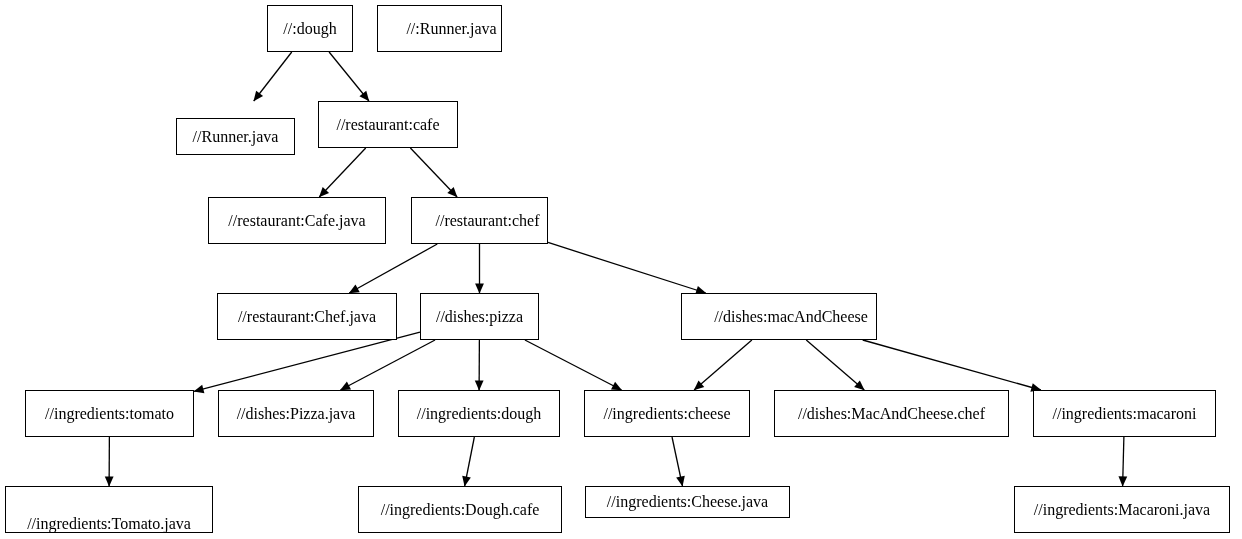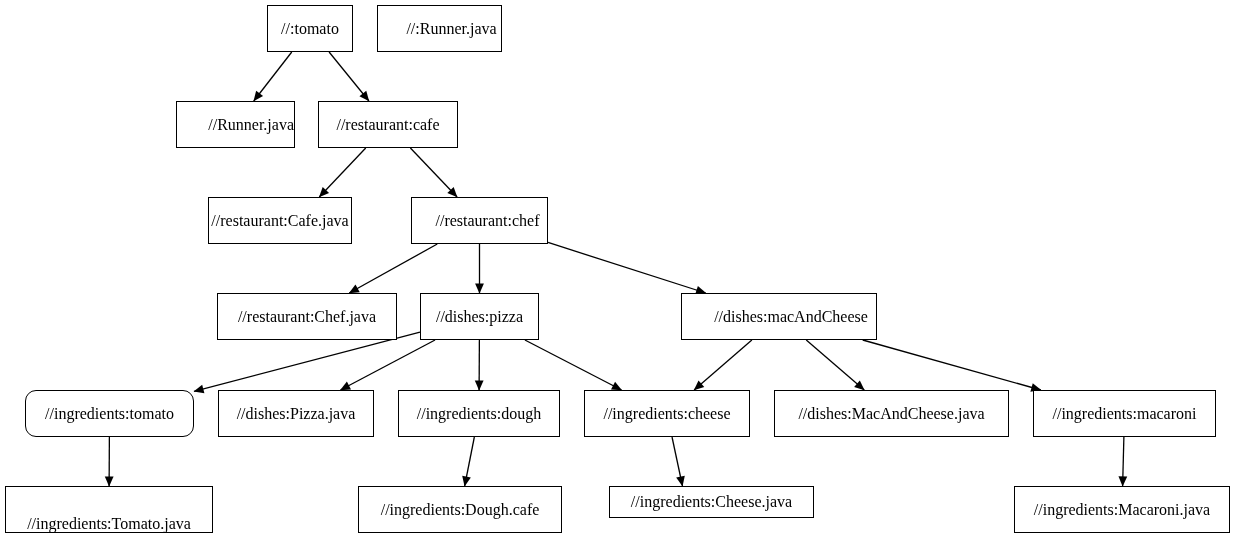--- a/index.html
+++ b/index.html
@@ -64,70 +64,70 @@
         <line x1="806.2551546391752" y1="340" x2="864.2448453608248" y2="390" stroke="#000000" stroke-width="1.3" marker-end="url(#arrowhead)"></line>
         <line x1="862.7036082474227" y1="340" x2="1040.7963917525774" y2="390" stroke="#000000" stroke-width="1.3" marker-end="url(#arrowhead)"></line>
         <line x1="109.37760416666667" y1="437" x2="109.12239583333333" y2="486" stroke="#000000" stroke-width="1.3" marker-end="url(#arrowhead)"></line>
         <line x1="474.3489583333333" y1="437" x2="464.6510416666667" y2="486" stroke="#000000" stroke-width="1.3" marker-end="url(#arrowhead)"></line>
         <line x1="672.0182291666666" y1="437" x2="682.4817708333334" y2="486" stroke="#000000" stroke-width="1.3" marker-end="url(#arrowhead)"></line>
         <line x1="1123.8880208333333" y1="437" x2="1122.6119791666667" y2="486" stroke="#000000" stroke-width="1.3" marker-end="url(#arrowhead)"></line>
       </g>
   </svg>
   <div id="nodes-layer">
       <div class="graph-node" style="left: 267px; top: 5px; width: 86px; height: 47px;">
-        <span class="node-label">//:tomato</span>
+        <span class="node-label">//:dough</span>
       </div>
       <div class="graph-node" style="left: 377px; top: 5px; width: 125px; height: 47px; padding-left: 24px;">
         <span class="node-label">//:Runner.java</span>
       </div>
-      <div class="graph-node" style="left: 176px; top: 101px; width: 119px; height: 47px; justify-content: flex-end;">
+      <div class="graph-node" style="left: 176px; top: 118px; width: 119px; height: 37px;">
         <span class="node-label">//Runner.java</span>
       </div>
       <div class="graph-node" style="left: 318px; top: 101px; width: 140px; height: 47px; text-align: center;">
         <span class="node-label">//restaurant:cafe</span>
       </div>
-      <div class="graph-node" style="left: 208px; top: 197px; width: 144px; height: 47px;">
+      <div class="graph-node" style="left: 208px; top: 197px; width: 178px; height: 47px;">
         <span class="node-label">//restaurant:Cafe.java</span>
       </div>
       <div class="graph-node" style="left: 411px; top: 197px; width: 137px; height: 47px; padding-left: 16px;">
         <span class="node-label">//restaurant:chef</span>
       </div>
       <div class="graph-node" style="left: 217px; top: 293px; width: 180px; height: 47px;">
         <span class="node-label">//restaurant:Chef.java</span>
       </div>
       <div class="graph-node" style="left: 420px; top: 293px; width: 119px; height: 47px;">
         <span class="node-label">//dishes:pizza</span>
       </div>
       <div class="graph-node" style="left: 681px; top: 293px; width: 196px; height: 47px; padding-left: 24px;">
         <span class="node-label">//dishes:macAndCheese</span>
       </div>
-      <div class="graph-node" style="left: 25px; top: 390px; width: 169px; height: 47px; border-radius: 11px;">
+      <div class="graph-node" style="left: 25px; top: 390px; width: 169px; height: 47px;">
         <span class="node-label">//ingredients:tomato</span>
       </div>
       <div class="graph-node" style="left: 218px; top: 390px; width: 156px; height: 47px; text-align: center;">
         <span class="node-label">//dishes:Pizza.java</span>
       </div>
       <div class="graph-node" style="left: 398px; top: 390px; width: 162px; height: 47px;">
         <span class="node-label">//ingredients:dough</span>
       </div>
       <div class="graph-node" style="left: 584px; top: 390px; width: 166px; height: 47px;">
         <span class="node-label">//ingredients:cheese</span>
       </div>
       <div class="graph-node" style="left: 774px; top: 390px; width: 235px; height: 47px;">
-        <span class="node-label">//dishes:MacAndCheese.java</span>
+        <span class="node-label">//dishes:MacAndCheese.chef</span>
       </div>
       <div class="graph-node" style="left: 1033px; top: 390px; width: 183px; height: 47px;">
         <span class="node-label">//ingredients:macaroni</span>
       </div>
       <div class="graph-node" style="left: 5px; top: 486px; width: 208px; height: 47px; align-items: flex-end;">
         <span class="node-label">//ingredients:Tomato.java</span>
       </div>
       <div class="graph-node" style="left: 358px; top: 486px; width: 204px; height: 47px;">
         <span class="node-label">//ingredients:Dough.cafe</span>
       </div>
-      <div class="graph-node" style="left: 585px; top: 486px; width: 205px; height: 32px; margin-left: 24px;">
+      <div class="graph-node" style="left: 585px; top: 486px; width: 205px; height: 32px;">
         <span class="node-label">//ingredients:Cheese.java</span>
       </div>
       <div class="graph-node" style="left: 1014px; top: 486px; width: 216px; height: 47px;">
         <span class="node-label">//ingredients:Macaroni.java</span>
       </div>
     </div>
 </div>
 
 </body></html>

